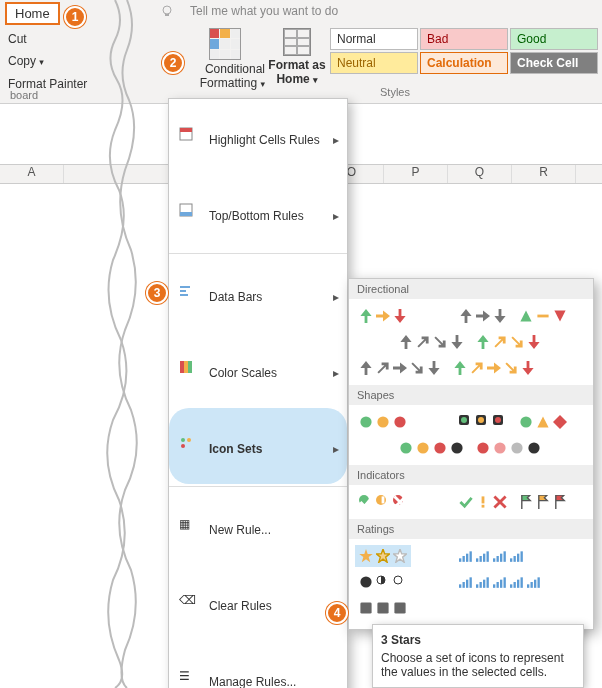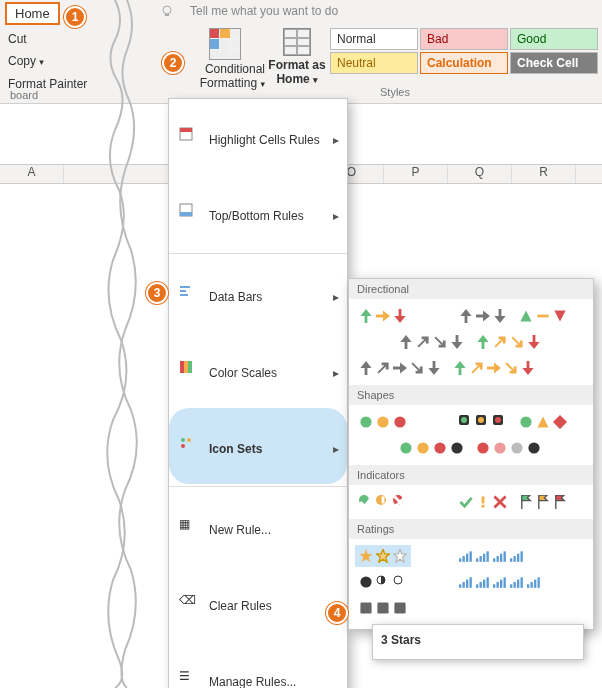--- a/index.html
+++ b/index.html
@@ -600,20 +600,21 @@
         </svg>
         <svg class="i" fill="#666">
           <use href="#squarr"></use>
         </svg>
       </div>
   </div>
 </div>
 
 <div class="tooltip">
   <div class="tt-title">3 Stars</div>
+  <div>Choose a set of icons to represent the values in the selected cells.</div>
 </div>
 
 <div class="torn">
 <svg viewBox="0 0 50 688" preserveAspectRatio="none">
       <path d="M20 0 Q30 20 20 40 Q10 60 22 80 Q34 100 20 130 Q8 160 24 190 Q36 220 18 260 Q6 300 26 340 Q40 380 18 420 Q4 460 24 500 Q38 540 18 580 Q6 620 24 660 Q32 680 20 688" fill="none" stroke="#bbb" stroke-width="2"></path>
       <path d="M32 0 Q42 25 32 50 Q22 75 34 100 Q46 130 30 170 Q18 210 36 250 Q48 290 30 330 Q16 370 36 410 Q50 450 30 490 Q16 530 36 570 Q48 610 30 650 Q22 680 32 688" fill="none" stroke="#bbb" stroke-width="2"></path>
     </svg>
 </div>
 
 <div class="callout" style="top:6px;left:64px">1</div>

